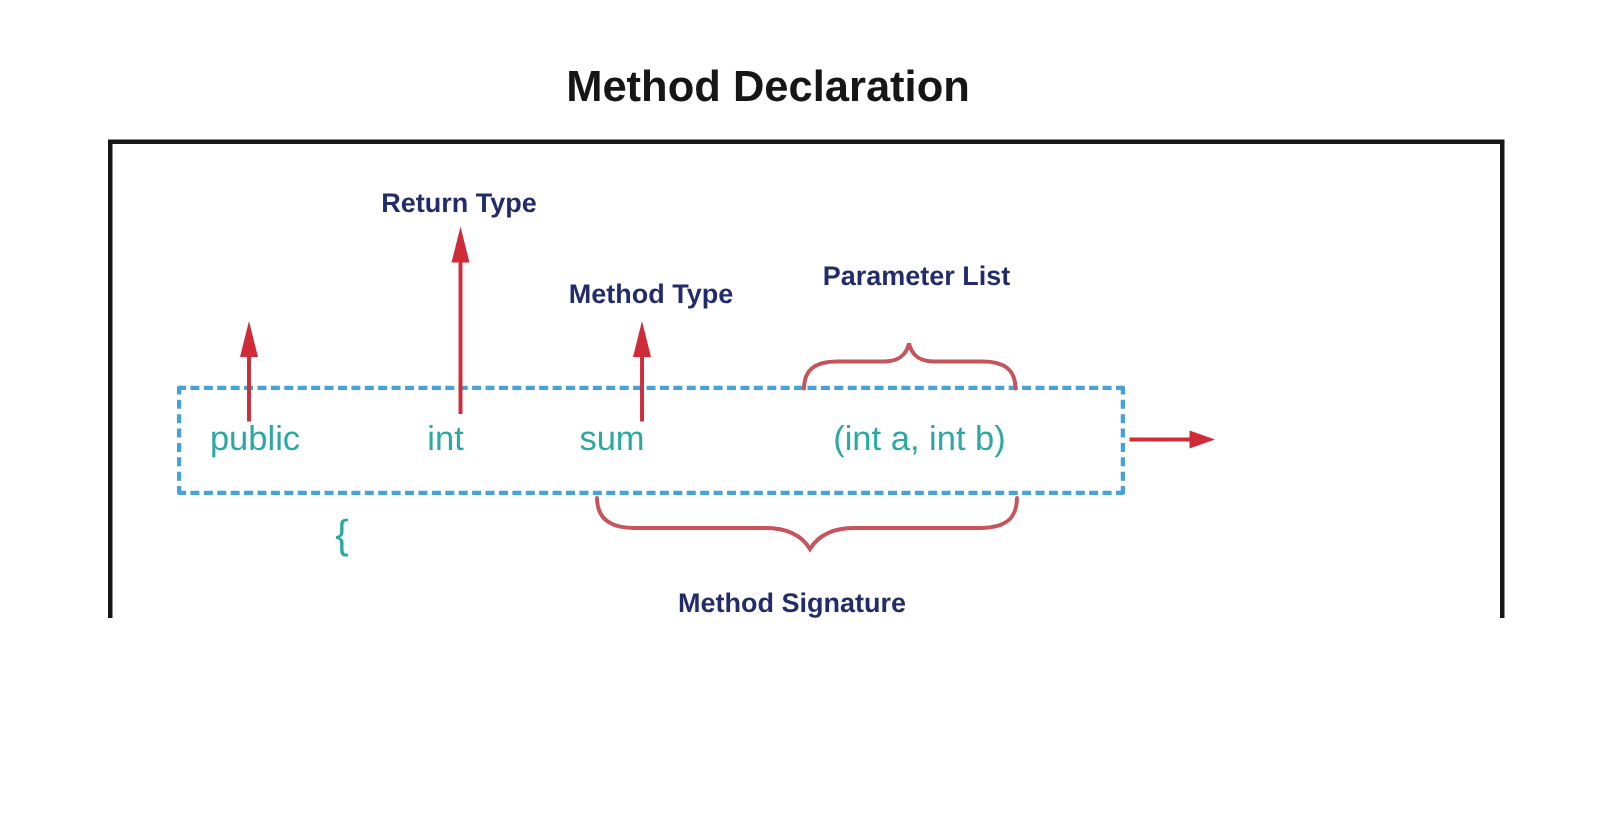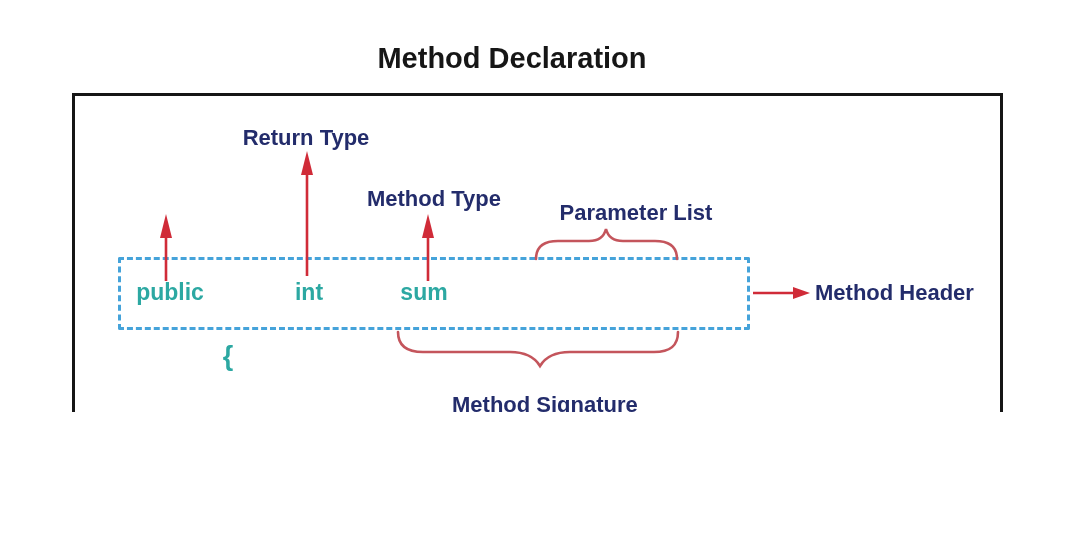--- a/index.html
+++ b/index.html
@@ -30,30 +30,30 @@
   }
   .dashed-box {
     position: absolute;
     left: 118px; top: 257px;
     width: 632px; height: 73px;
     border: 3px dashed var(--dash-blue);
     border-radius: 2px;
   }
   .label {
     position: absolute;
-    font-size: 22px;
+    font-size: 18px;
     font-weight: bold;
     color: var(--navy);
     white-space: nowrap;
   }
   .label.centered { transform: translateX(-50%); }
   .code {
     position: absolute;
     font-size: 23px;
-    font-weight: bold;
+    font-weight: normal;
     color: var(--teal);
     white-space: nowrap;
     transform: translateX(-50%);
   }
   .code.brace { font-size: 27px; }
   svg.annot {
     position: absolute;
     left: 0; top: 0;
     width: 1079px; height: 559px;
     pointer-events: none;
@@ -67,28 +67,28 @@
 <body>
 
 <div class="canvas">
 
   <div class="title">Method Declaration</div>
 
   <div class="outer-frame"></div>
 
   <div class="label centered" style="left:306px; top:125px;">Return Type</div>
   <div class="label centered" style="left:434px; top:186px;">Method Type</div>
-  <div class="label centered" style="left:611px; top:200px;margin-left:25px;">Parameter List</div>
-  <div class="label" style="left:815px; top:280px;">Method Header</div>
-  <div class="label" style="left:452px; top:392px;text-decoration:underline;">Method Signature</div>
+  <div class="label centered" style="left:611px; top:174px;">Parameter List</div>
+  <div class="label" style="left:452px; top:392px;">Method Signature</div>
 
   <div class="dashed-box"></div>
   <div class="code" style="left:170px; top:279px;">public</div>
-  <div class="code" style="left:309px; top:279px;">int</div>
-  <div class="code" style="left:424px; top:279px;">sum</div>
+  <div class="code" style="left:297px; top:279px;">int</div>
+  <div class="code" style="left:408px; top:279px;">sum</div>
+  <div class="code" style="left:613px; top:279px;">(int a, int b)</div>
   <div class="code brace" style="left:228px; top:341px;">{</div>
   <div class="code brace" style="left:228px; top:420px;">}</div>
 
   <svg class="annot" viewBox="0 0 1079 559">
 
     <g>
       <line class="stem" x1="166" y1="281" x2="166" y2="234"></line>
       <polygon class="head" points="166,214 160,238 172,238"></polygon>
     </g>
 

